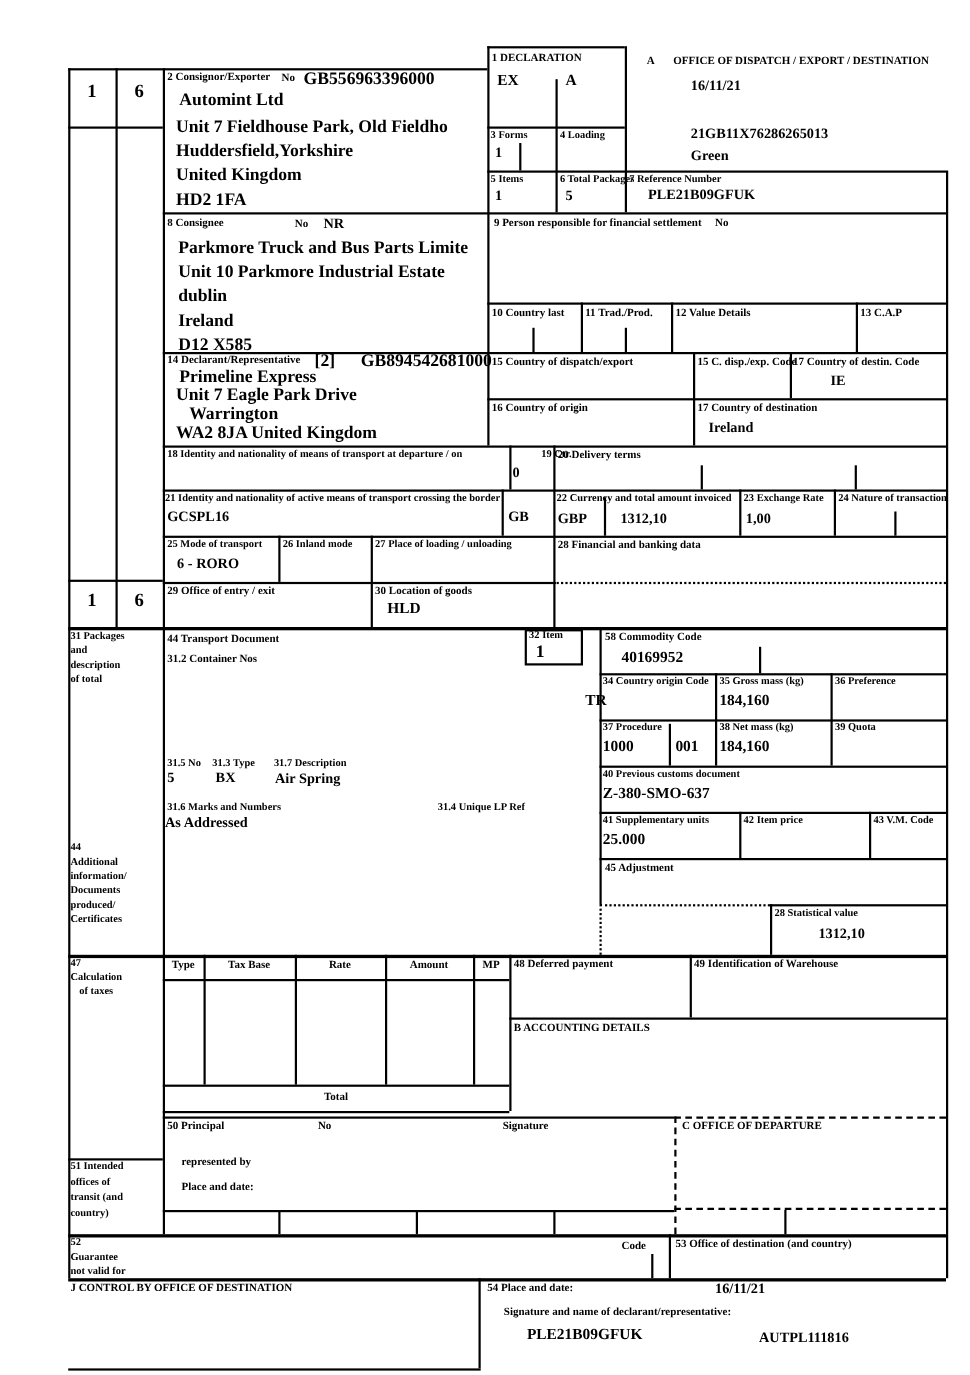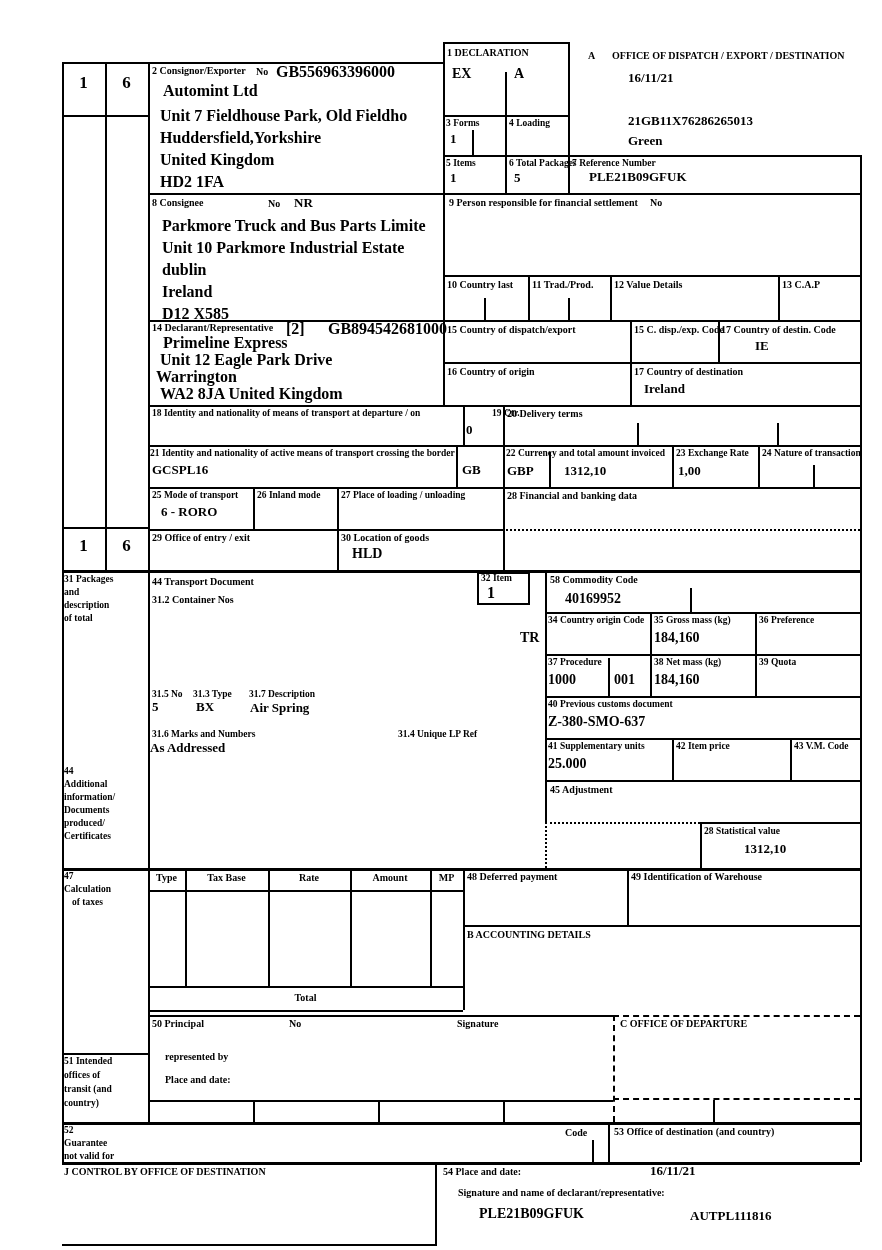--- a/index.html
+++ b/index.html
@@ -161,22 +161,22 @@
   <div class="t lbl" style="left:650px;top:197px">No</div>
   <div class="t lbl" style="left:447px;top:279px">10 Country last</div>
   <div class="t lbl" style="left:532px;top:279px">11 Trad./Prod.</div>
   <div class="t lbl" style="left:614px;top:279px">12 Value Details</div>
   <div class="t lbl" style="left:782px;top:279px">13 C.A.P</div>
 
   <div class="t lbl" style="left:152px;top:322px">14 Declarant/Representative</div>
   <div class="t v12" style="left:286px;top:320px">[2]</div>
   <div class="t v12" style="left:328px;top:320px">GB894542681000</div>
   <div class="t v12" style="left:163px;top:334px">Primeline Express</div>
-  <div class="t v12" style="left:160px;top:351px">Unit 12 Eagle Park Drive</div>
-  <div class="t v12" style="left:156px;top:368px">Warrington</div>
+  <div class="t v12" style="left:160px;top:351px">Unit 7 Eagle Park Drive</div>
+  <div class="t v12" style="left:172px;top:368px">Warrington</div>
   <div class="t v12" style="left:160px;top:385px">WA2 8JA United Kingdom</div>
 
   <div class="t lbl" style="left:447px;top:324px">15 Country of dispatch/export</div>
   <div class="t lbl" style="left:634px;top:324px">15 C. disp./exp. Code</div>
   <div class="t lbl" style="left:721px;top:324px">17 Country of destin. Code</div>
   <div class="t val" style="left:755px;top:338px">IE</div>
   <div class="t lbl" style="left:447px;top:366px">16 Country of origin</div>
   <div class="t lbl" style="left:634px;top:366px">17 Country of destination</div>
   <div class="t val" style="left:644px;top:381px">Ireland</div>
 
@@ -208,21 +208,21 @@
   <div class="t lbl9" style="left:64px;top:600px">description</div>
   <div class="t lbl9" style="left:64px;top:613px">of total</div>
   <div class="t lbl" style="left:152px;top:576px">44 Transport Document</div>
   <div class="t lbl" style="left:152px;top:594px">31.2 Container Nos</div>
   <div class="rect" style="left:477px;top:572px;width:53px;height:33px"></div>
   <div class="t lbl9" style="left:481px;top:573px">32 Item</div>
   <div class="t v12" style="left:487px;top:584px">1</div>
   <div class="t lbl" style="left:550px;top:574px">58 Commodity Code</div>
   <div class="t v14" style="left:565px;top:591px">40169952</div>
   <div class="t lbl9" style="left:548px;top:615px">34 Country origin Code</div>
-  <div class="t v14" style="left:520px;top:630px">TR</div>
+  <div class="t v14" style="left:532px;top:630px">TR</div>
   <div class="t lbl9" style="left:654px;top:615px">35 Gross mass (kg)</div>
   <div class="t v14" style="left:654px;top:630px">184,160</div>
   <div class="t lbl9" style="left:759px;top:615px">36 Preference</div>
   <div class="t lbl9" style="left:548px;top:657px">37 Procedure</div>
   <div class="t v14" style="left:548px;top:672px">1000</div>
   <div class="t v14" style="left:614px;top:672px">001</div>
   <div class="t lbl9" style="left:654px;top:657px">38 Net mass (kg)</div>
   <div class="t v14" style="left:654px;top:672px">184,160</div>
   <div class="t lbl9" style="left:759px;top:657px">39 Quota</div>
   <div class="t lbl9" style="left:548px;top:699px">40 Previous customs document</div>

